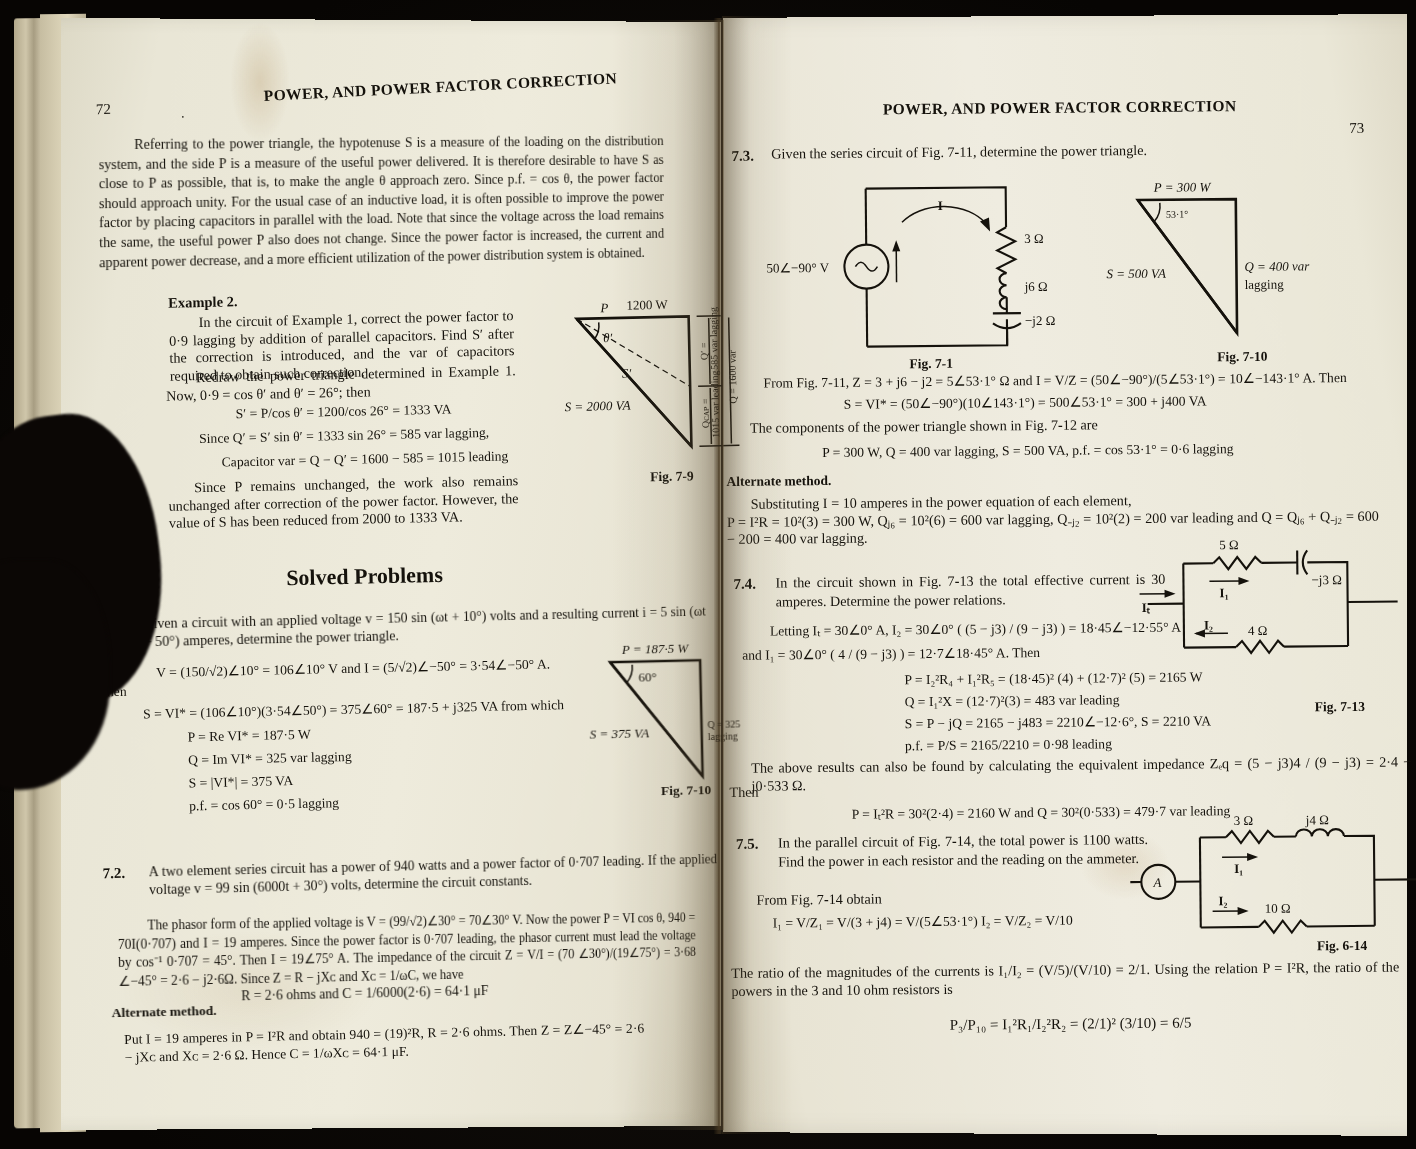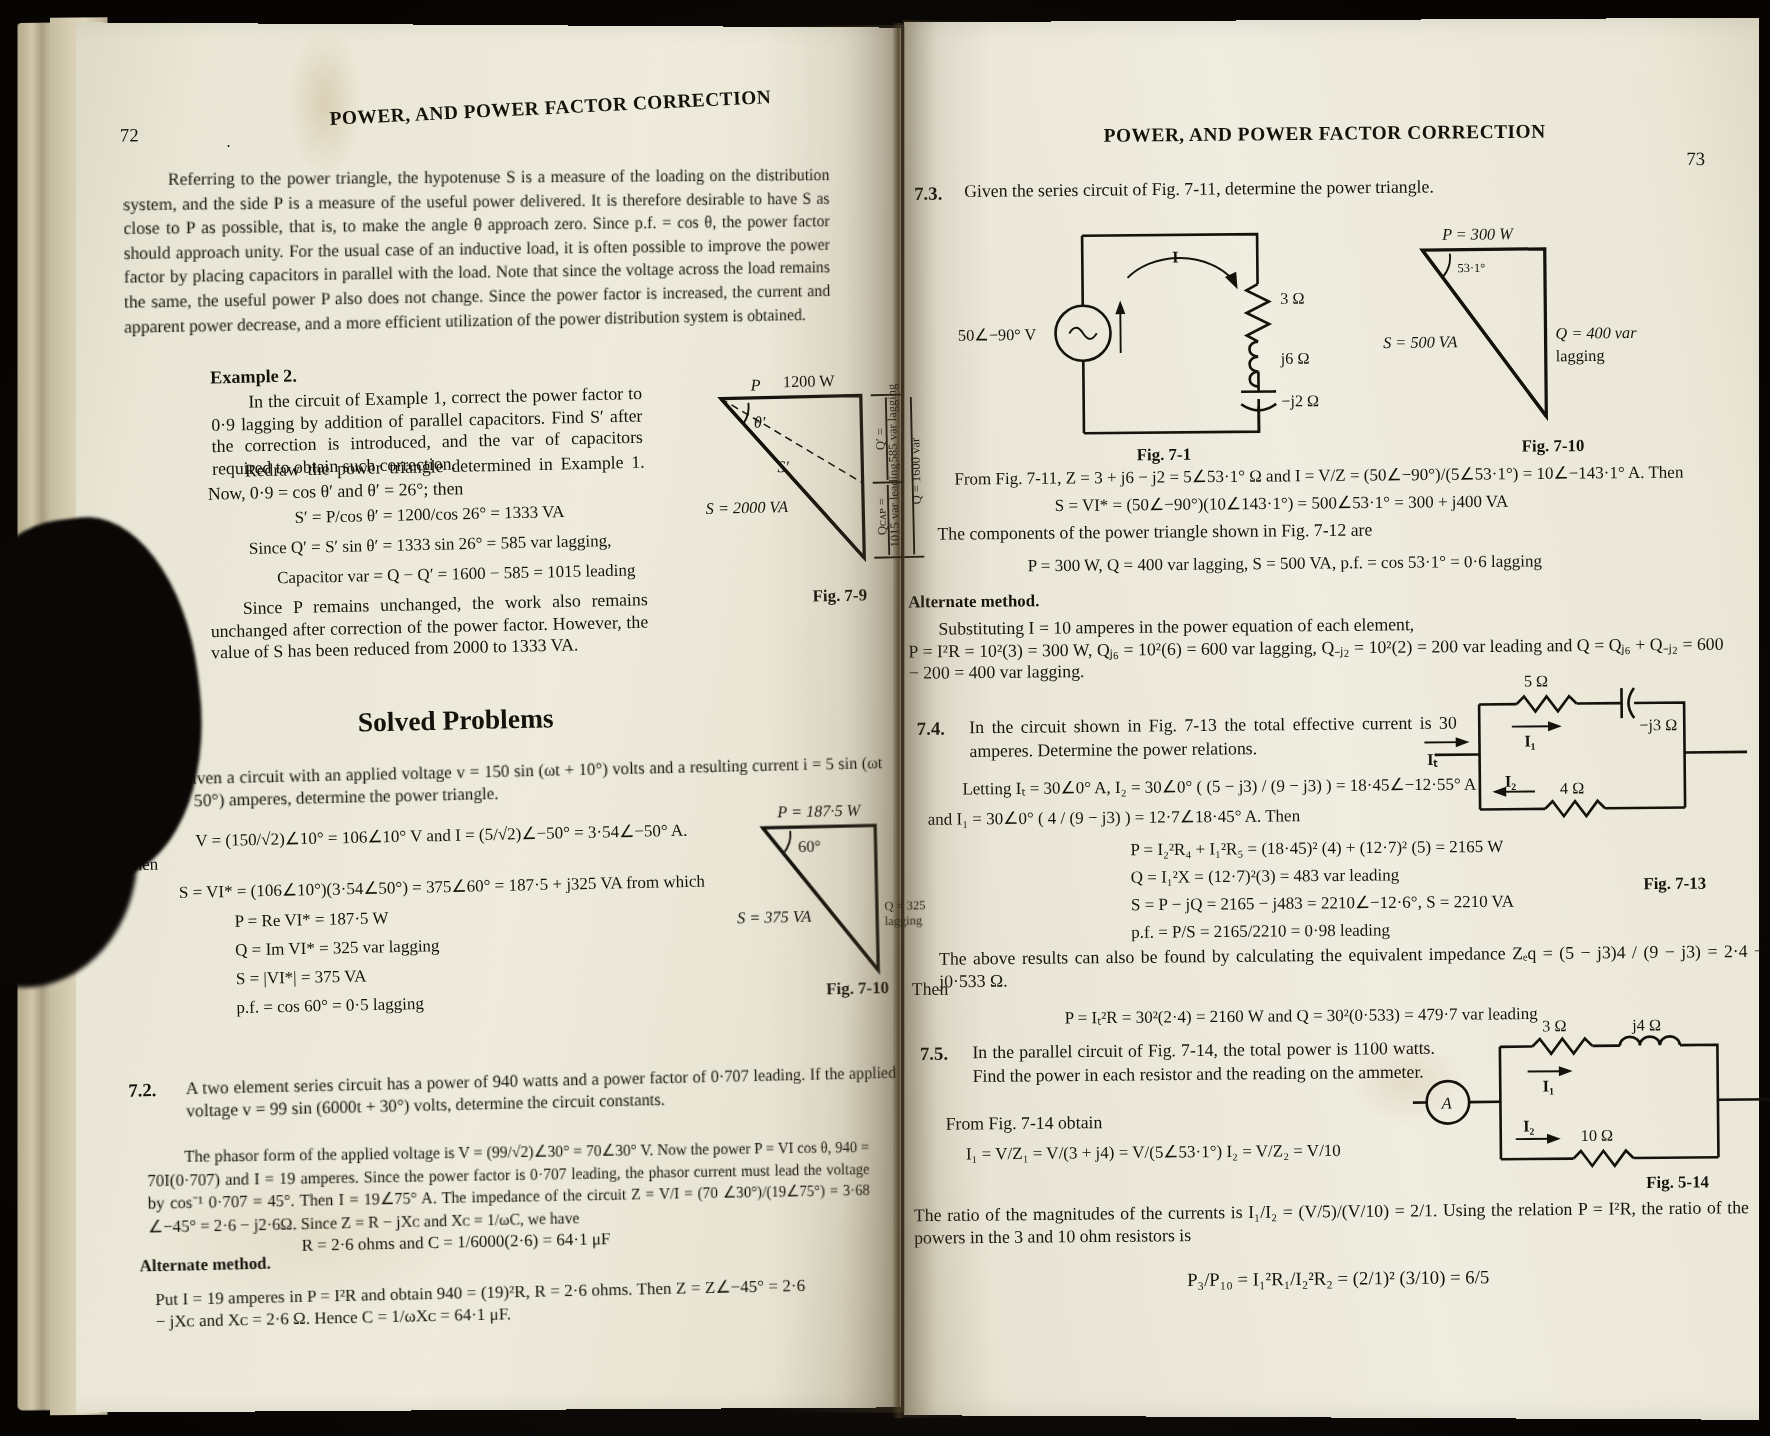--- a/index.html
+++ b/index.html
@@ -324,21 +324,21 @@
         <line class="thin" x1="92" y1="40" x2="122" y2="40"></line>
         <polygon points="128,40 117,36 117,44" fill="#15120c"></polygon>
         <line class="thin" x1="82" y1="94" x2="112" y2="94"></line>
         <polygon points="118,94 107,90 107,98" fill="#15120c"></polygon>
         <text class="lbl" x="104" y="8">3 Ω</text>
         <text class="lbl" x="176" y="8">j4 Ω</text>
         <text class="lbl" x="134" y="96">10 Ω</text>
         <text class="lbl-b" x="104" y="56">I₁</text>
         <text class="lbl-b" x="88" y="88">I₂</text>
       </svg>
-      <div class="tx fig-cap" style="left:186px;top:122px;">Fig. 5-14</div>
+      <div class="tx fig-cap" style="left:186px;top:122px;">Fig. 6-14</div>
     </div>
 
     <div class="tx body" style="left:26px;top:876px;">From Fig. 7-14 obtain</div>
     <div class="tx eq" style="left:42px;top:898px;">I₁ = V/Z₁ = V/(3 + j4) = V/(5∠53·1°)    I₂ = V/Z₂ = V/10</div>
     <div class="tx body" style="left:0px;top:948px;width:668px;line-height:18px;">The ratio of the magnitudes of the currents is I₁/I₂ = (V/5)/(V/10) = 2/1. Using the relation P = I²R, the ratio of the powers in the 3 and 10 ohm resistors is</div>
     <div class="tx eq" style="left:218px;top:1002px;font-size:15px;">P₃/P₁₀ = I₁²R₁/I₂²R₂ = (2/1)² (3/10) = 6/5</div>
   </div>
 
   <div class="curl-l"></div>
   <div class="curl-r"></div>

